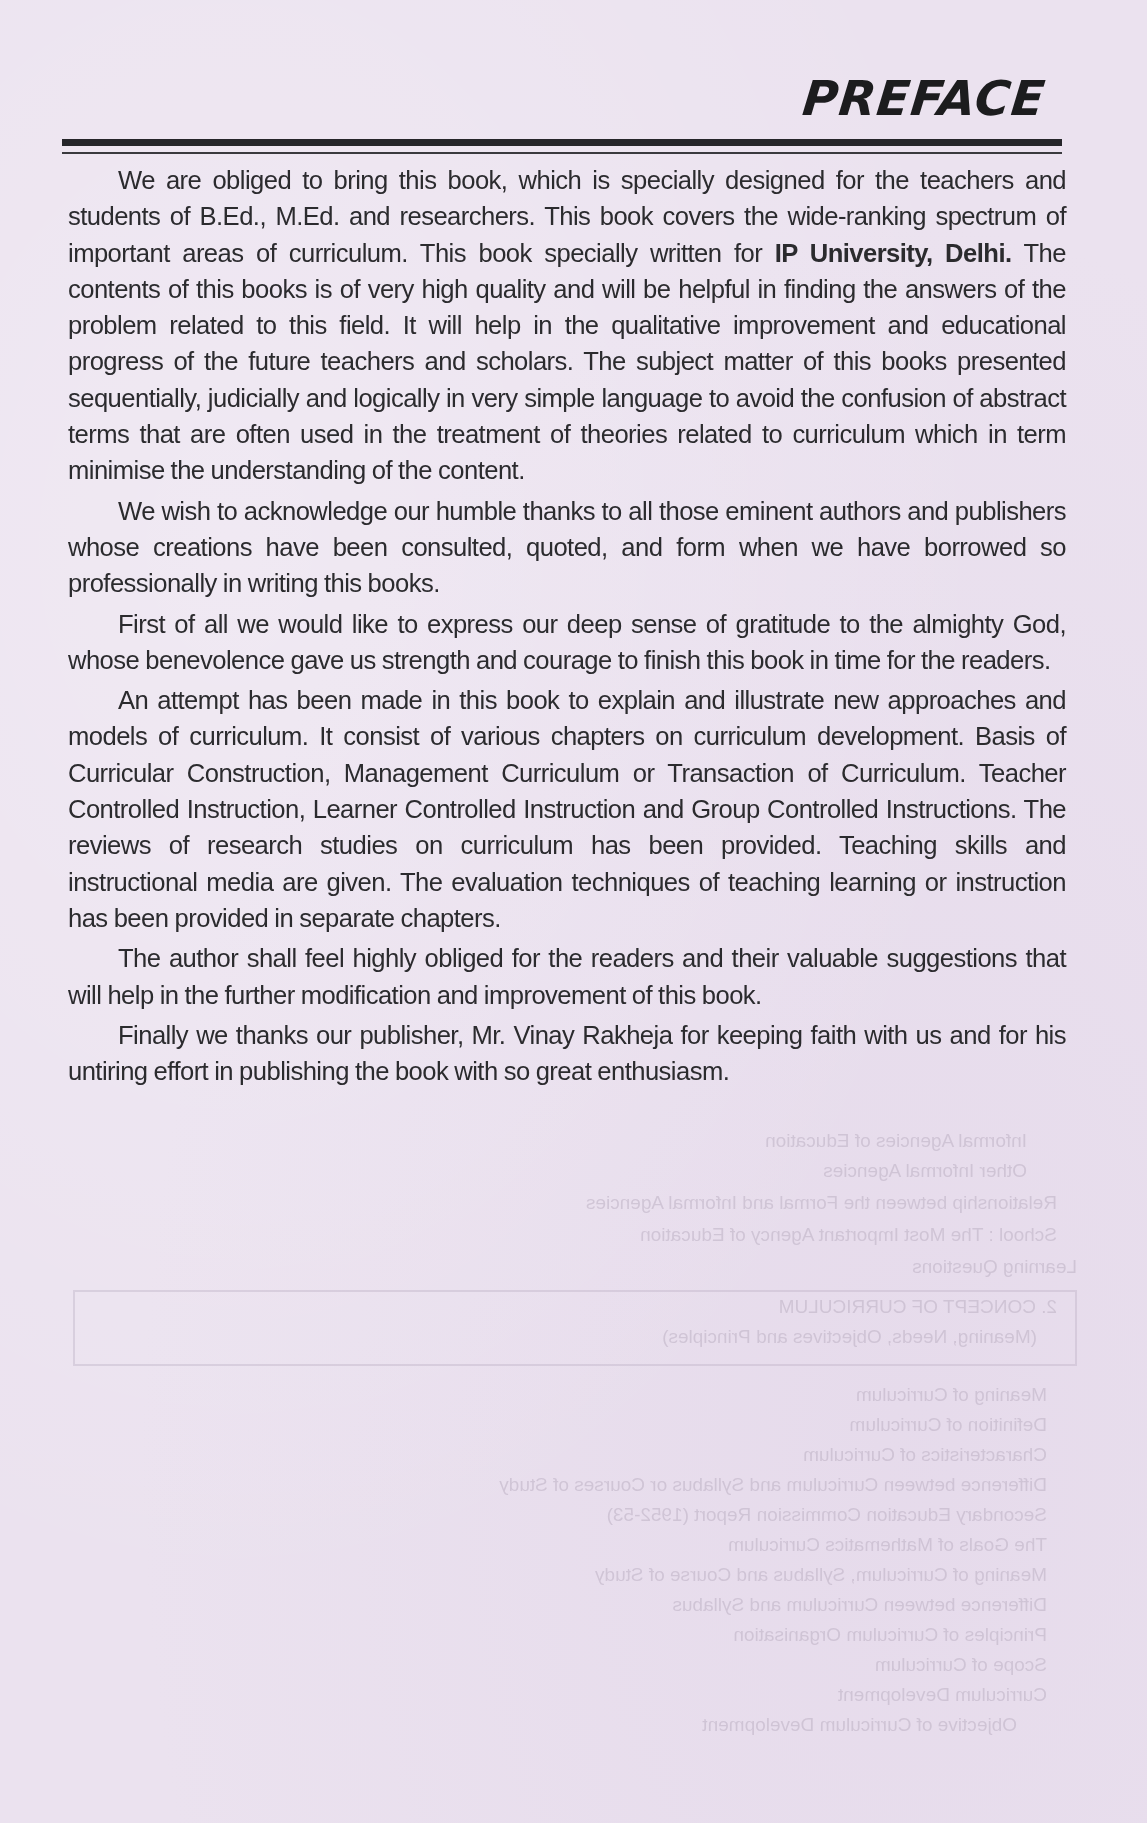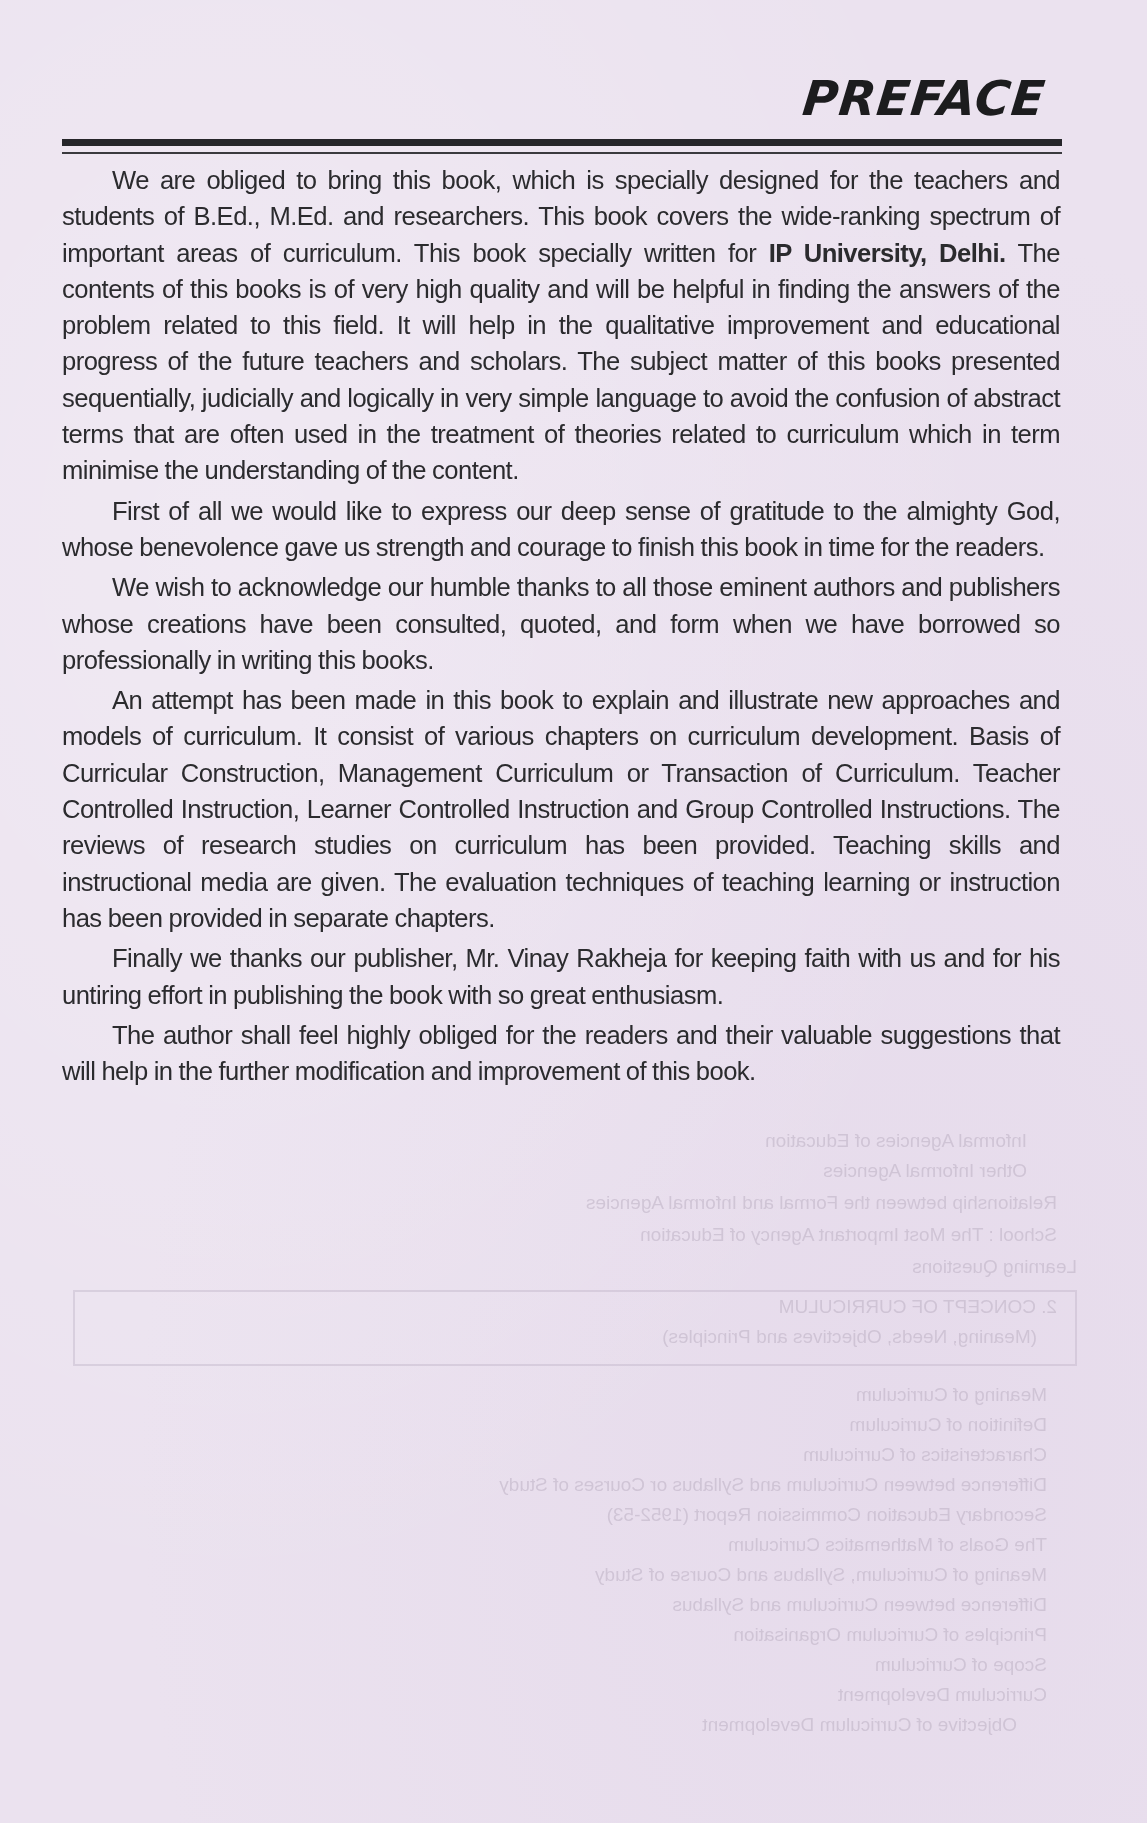--- a/index.html
+++ b/index.html
@@ -47,21 +47,21 @@
   .rule-thin {
     position: absolute;
     left: 62px;
     width: 1000px;
     top: 152px;
     height: 2px;
     background: #3a3a3e;
   }
   .body-text {
     position: absolute;
-    left: 62px;
+    left: 68px;
     top: 162px;
     width: 998px;
     font-size: 25.6px;
     line-height: 36.3px;
     color: #2b2b2e;
     letter-spacing: -0.55px;
     word-spacing: -0.5px;
   }
   .body-text p {
     margin: 0 0 4px 0;
@@ -126,20 +126,20 @@
     <div class="g-line" style="left:100px; top:1684px;">Curriculum Development</div>
     <div class="g-line" style="left:130px; top:1714px;">Objective of Curriculum Development</div>
   </div>
 
   <div class="title">PREFACE</div>
   <div class="rule-thick"></div>
   <div class="rule-thin"></div>
 
   <div class="body-text">
     <p><span>We are obliged to bring this book, which is specially designed for the teachers and students of B.Ed., M.Ed. and researchers. This book covers the wide-ranking spectrum of important areas of curriculum. This book specially written for </span><span class="bold">IP University, Delhi.</span><span> The contents of this books is of very high quality and will be helpful in finding the answers of the problem related to this field. It will help in the qualitative improvement and educational progress of the future teachers and scholars. The subject matter of this books presented sequentially, judicially and logically in very simple language to avoid the confusion of abstract terms that are often used in the treatment of theories related to curriculum which in term minimise the understanding of the content.</span></p>
+    <p class="last"><span>We wish to acknowledge our humble thanks to all those eminent authors and publishers whose creations have been consulted, quoted, and form when we have borrowed so professionally in writing this books.</span></p>
     <p class="last"><span>First of all we would like to express our deep sense of gratitude to the almighty God, whose benevolence gave us strength and courage to finish this book in time for the readers.</span></p>
-    <p class="last"><span>We wish to acknowledge our humble thanks to all those eminent authors and publishers whose creations have been consulted, quoted, and form when we have borrowed so professionally in writing this books.</span></p>
     <p class="last"><span>An attempt has been made in this book to explain and illustrate new approaches and models of curriculum. It consist of various chapters on curriculum development. Basis of Curricular Construction, Management Curriculum or Transaction of Curriculum. Teacher Controlled Instruction, Learner Controlled Instruction and Group Controlled Instructions. The reviews of research studies on curriculum has been provided. Teaching skills and instructional media are given. The evaluation techniques of teaching learning or instruction has been provided in separate chapters.</span></p>
+    <p class="last"><span>The author shall feel highly obliged for the readers and their valuable suggestions that will help in the further modification and improvement of this book.</span></p>
     <p class="last"><span>Finally we thanks our publisher, Mr. Vinay Rakheja for keeping faith with us and for his untiring effort in publishing the book with so great enthusiasm.</span></p>
-    <p class="last"><span>The author shall feel highly obliged for the readers and their valuable suggestions that will help in the further modification and improvement of this book.</span></p>
   </div>
 
 </div>
 
 </body></html>

